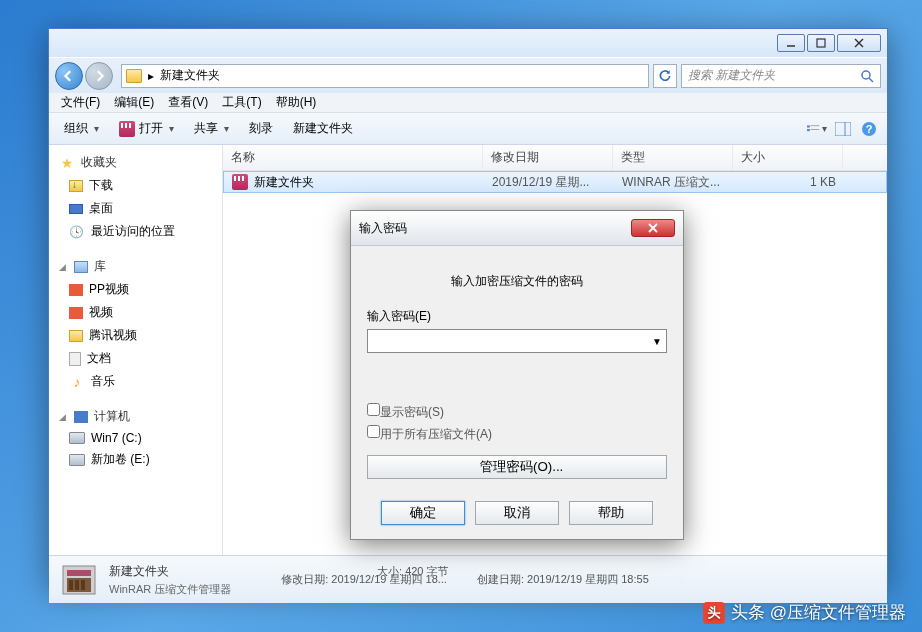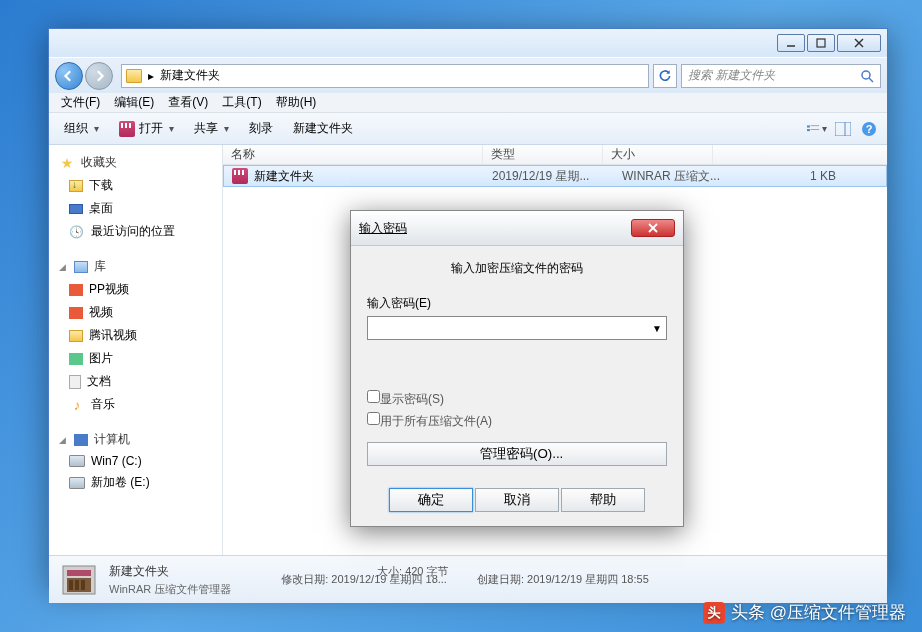--- a/index.html
+++ b/index.html
@@ -46,50 +46,50 @@
 .ico-vid { background:#e85a3a; width:14px; height:12px; }
 .ico-folder { background: linear-gradient(#fde9a8,#f5c748); border:1px solid #d0a030; width:14px; height:12px; }
 .ico-pic { background:#5ac88a; width:14px; height:12px; }
 .ico-doc { background:#f0f0f0; border:1px solid #aaa; width:12px; height:14px; }
 .ico-music { color:#f5a030; font-size:14px; }
 .ico-comp { background:#4a7bc8; width:14px; height:12px; }
 .ico-drive { background: linear-gradient(#e0e8f0,#b0c0d0); border:1px solid #888; width:16px; height:12px; border-radius:1px; }
 .tri { font-size: 9px; color: #888; margin-right: 2px; }
 
 .filepane { flex: 1; background: #fff; display: flex; flex-direction: column; }
-.col-head { height: 20px; background: linear-gradient(#fdfdfd,#f0f3f7); border-bottom: 1px solid #e0e5ea; display: flex; align-items: center; font-size: 12px; color: #444; }
+.col-head { height: 26px; background: linear-gradient(#fdfdfd,#f0f3f7); border-bottom: 1px solid #e0e5ea; display: flex; align-items: center; font-size: 12px; color: #444; }
 .col-head > div { padding: 0 8px; border-right: 1px solid #e8eaec; height: 100%; display: flex; align-items: center; }
 .file-row { height: 22px; display: flex; align-items: center; font-size: 12px; background: linear-gradient(#eaf4ff,#d5e9fd); border: 1px solid #9ac5f0; cursor: pointer; }
 .file-row > div { padding: 0 8px; }
 .c-name { width: 260px; display: flex; align-items: center; gap: 6px; }
 .c-date { width: 130px; color: #555; }
 .c-type { width: 120px; color: #555; }
 .c-size { width: 110px; text-align: right; color: #555; }
 .rar-ico { width:16px; height:16px; background: linear-gradient(#d04a7a, #b02a5a); border-radius:2px; position:relative; }
 .rar-ico::before { content:""; position:absolute; top:2px; left:2px; right:2px; height:5px; background: repeating-linear-gradient(90deg,#fff 0 2px,transparent 2px 4px); }
 
 .statusbar { height: 48px; background: linear-gradient(#f5f9fd,#e5eef8); border-top: 1px solid #c8d8e8; display: flex; align-items: center; padding: 4px 10px; gap: 10px; }
 .status-icon { width: 40px; height: 40px; }
 .status-info { display: flex; flex-direction: column; gap: 2px; font-size: 12px; color: #333; }
 .status-info .sub { color: #666; font-size: 11px; }
 .status-meta { margin-left: 40px; display: flex; gap: 30px; color: #555; font-size: 11px; }
 
 .dialog { position: absolute; left: 350px; top: 210px; width: 334px; background: #f0f0f0; border: 1px solid #888; box-shadow: 0 5px 25px rgba(0,0,0,0.5); }
-.dlg-title { height: 28px; background: linear-gradient(#fff,#e0e5ea); border-bottom: 1px solid #c0c8d0; display: flex; align-items: center; padding: 17px 8px; text-decoration: underline; }
+.dlg-title { height: 28px; background: linear-gradient(#fff,#e0e5ea); border-bottom: 1px solid #c0c8d0; display: flex; align-items: center; padding: 17px 8px; }
 .dlg-title span { flex: 1; }
 .dlg-close { width: 44px; height: 18px; background: linear-gradient(#e88,#c33); border: 1px solid #a22; border-radius: 3px; display: flex; align-items: center; justify-content: center; color: #fff; cursor: pointer; }
 .dlg-body { padding: 12px 16px; }
-.dlg-body .msg { text-align: center; margin: 1px 0 18px; line-height: 1.5; }
+.dlg-body .msg { text-align: center; margin: 14px 0 18px; line-height: 1.5; }
 .dlg-body label { display: block; margin-bottom: 4px; }
 .dlg-combo { width: 100%; height: 24px; border: 1px solid #888; background: #fff; display: flex; align-items: center; justify-content: flex-end; padding-right: 4px; margin-bottom: 50px; }
 .dlg-combo .drop { font-size: 10px; cursor: pointer; }
 .chk { display: flex; align-items: center; gap: 6px; margin-bottom: 10px; color: #555; }
 .chk input { width: 13px; height: 13px; }
 .dlg-btn-wide { width: 100%; height: 24px; background: linear-gradient(#fdfdfd,#e5e9ed); border: 1px solid #a0a8b0; cursor: pointer; margin-top: 8px; padding-left: 9px; }
-.dlg-footer { padding: 10px 16px 14px; display: flex; gap: 2px; justify-content: center; background: #f0f0f0; }
+.dlg-footer { padding: 10px 16px 14px; display: flex; gap: 10px; justify-content: center; background: #f0f0f0; }
 .dlg-btn { width: 84px; height: 24px; background: linear-gradient(#fdfdfd,#e5e9ed); border: 1px solid #a0a8b0; cursor: pointer; }
 .dlg-btn.primary { border: 1px solid #3a8dd8; box-shadow: 0 0 2px #5aa8e8; }
 
 .watermark { position: absolute; right: 16px; bottom: 8px; font-size: 17px; color: #fff; text-shadow: 0 1px 3px rgba(0,0,0,0.6); display:flex; align-items:center; gap:6px; }
 .wm-logo { width:22px; height:22px; background:#e8452f; border-radius:4px; display:flex; align-items:center; justify-content:center; color:#fff; font-weight:bold; font-size:13px; }
 </style>
 </head>
 <body>
 
 <div class="window">
@@ -225,24 +225,20 @@
           </div>
         <div class="sb-item">
             <span class="ico ico-vid"></span>
             <span>视频</span>
           </div>
         <div class="sb-item">
             <span class="ico ico-folder"></span>
             <span>腾讯视频</span>
           </div>
         <div class="sb-item">
-            <span class="ico ico-pic"></span>
-            <span>图片</span>
-          </div>
-        <div class="sb-item">
             <span class="ico ico-doc"></span>
             <span>文档</span>
           </div>
         <div class="sb-item">
             <span class="ico ico-music">♪</span>
             <span>音乐</span>
           </div>
       </div>
       <div class="sb-group">
         <div class="sb-head">
@@ -257,20 +253,21 @@
         <div class="sb-item">
             <span class="ico ico-drive"></span>
             <span>新加卷 (E:)</span>
           </div>
       </div>
     </div>
 
     <div class="filepane">
       <div class="col-head">
         <div style="width:260px">名称</div>
+        <div style="width:130px">修改日期</div>
         <div style="width:120px">类型</div>
         <div style="width:110px">大小</div>
       </div>
       <div class="file-row">
         <div class="c-name">
             <span class="rar-ico"></span>
             <span>新建文件夹</span>
           </div>
         <div class="c-date">2019/12/19 星期...</div>
         <div class="c-type">WINRAR 压缩文...</div>

